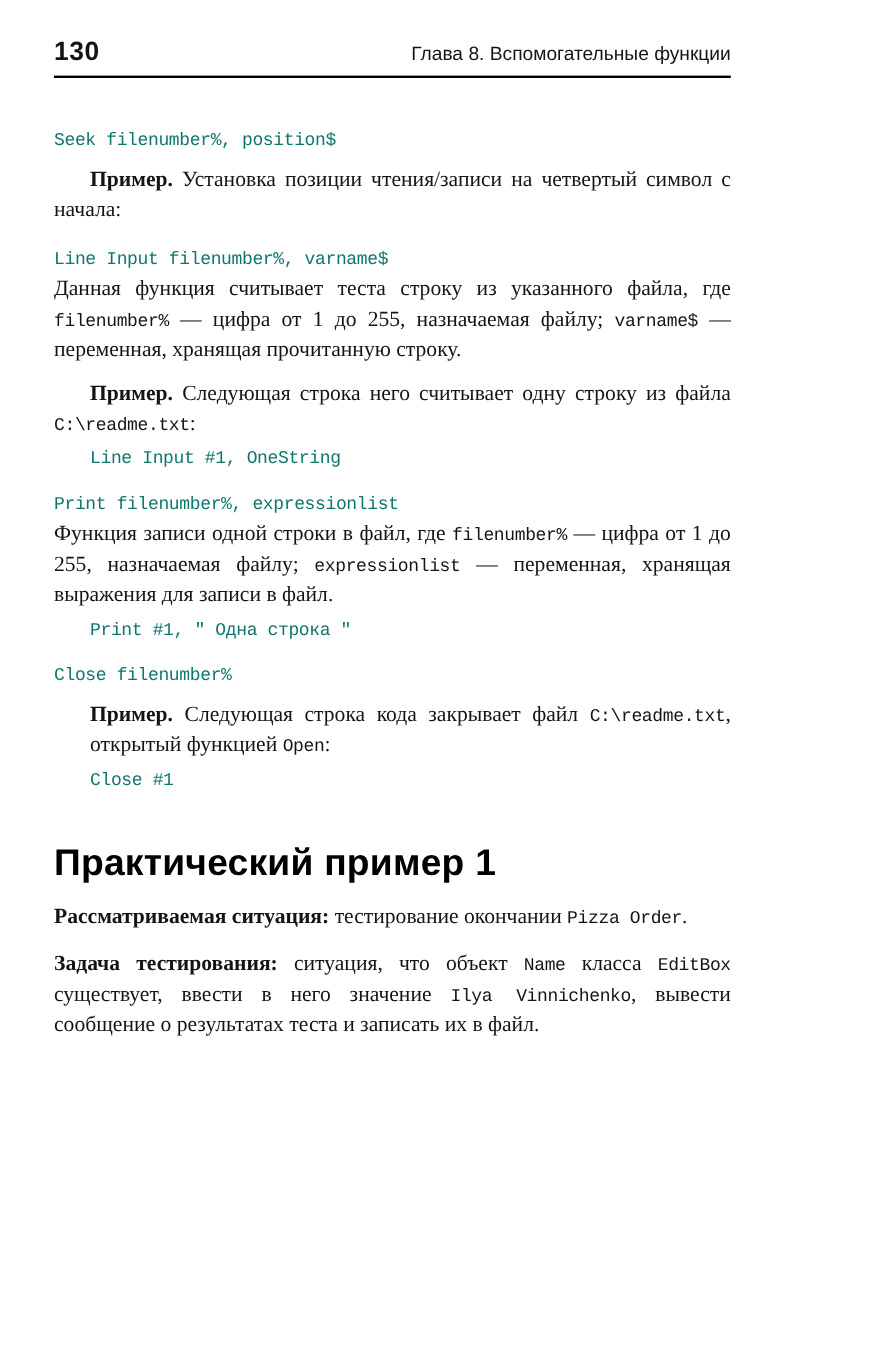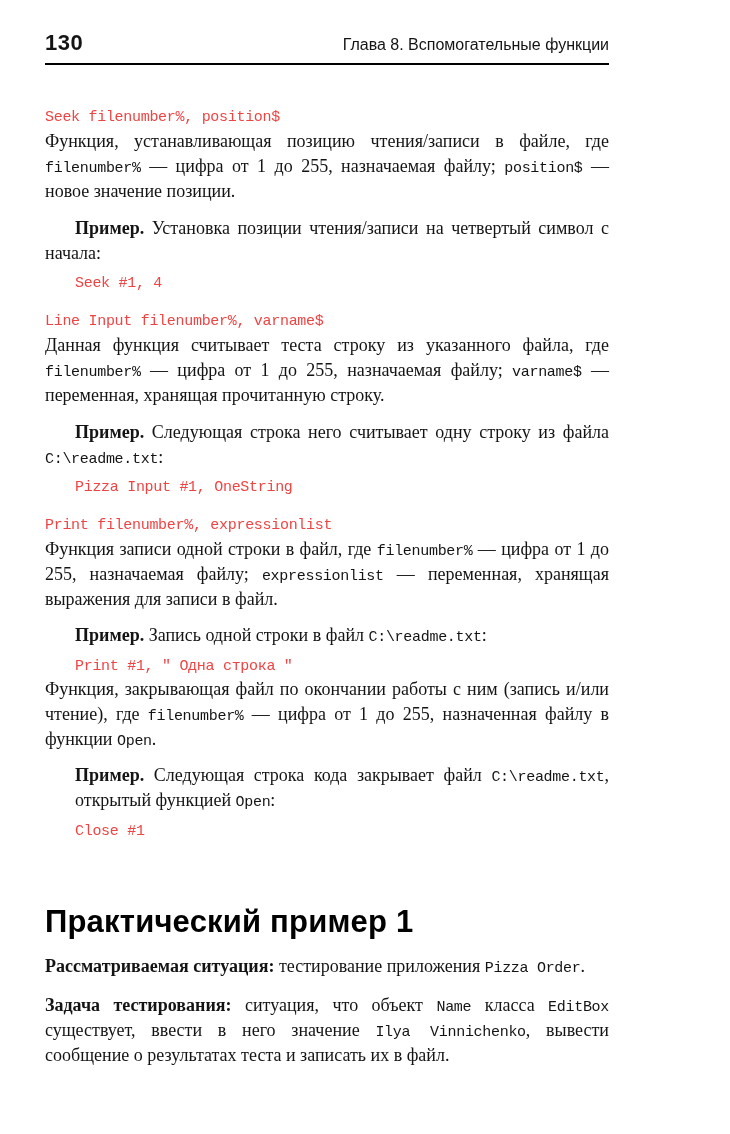--- a/index.html
+++ b/index.html
@@ -17,21 +17,21 @@
   }
   .pagenum { font-weight: bold; font-size: 22px; letter-spacing: 0.5px; }
   .runtitle { font-size: 16px; }
   .rule { border-bottom: 2px solid #000; margin-top: 7px; }
 
   .content { margin-top: 44px; }
 
   .codeline {
     font-family: "Liberation Mono", monospace;
     font-size: 15px; letter-spacing: -0.3px;
-    white-space: pre; color: #ef4444;
+    white-space: pre; color: #0f766e;
   }
   .code-title { margin-top: 21px; margin-bottom: 3px; }
   .content > section:first-child .code-title { margin-top: 0; }
 
   p.body {
     font-size: 18px; line-height: 1.4; text-align: justify;
     margin-top: 2px;
   }
   .code {
     font-family: "Liberation Mono", monospace;
@@ -41,21 +41,21 @@
     font-size: 18px; line-height: 1.4; text-align: justify;
     margin-top: 11px; text-indent: 30px;
   }
   p.example.block-indent { text-indent: 0; margin-left: 30px; }
   .exlabel { font-weight: bold; }
   .excode { margin-top: 9px; margin-left: 30px; }
 
   h1.big {
     font-family: "Liberation Sans", sans-serif;
     font-weight: bold; font-size: 31px; letter-spacing: 0.2px;
-    margin-top: 64px; color: #000;
+    margin-top: 42px; color: #000;
   }
   p.lead {
     font-size: 18px; line-height: 1.4; text-align: justify;
     margin-top: 14px;
   }
   .leadlabel { font-weight: bold; }
 </style>
 </head>
 <body>
 
@@ -64,45 +64,42 @@
   <header class="pagehead">
     <span class="pagenum">130</span>
     <span class="runtitle">Глава 8. Вспомогательные функции</span>
   </header>
   <div class="rule"></div>
 
   <div class="content">
 
     <section>
       <div class="codeline code-title">Seek filenumber%, position$</div>
-      <p class="body"><span>Функция, устанавливающая позицию чтения/записи в файле, где </span><span class="code">filenumber%</span><span> — цифра от 1 до 255, назначаемая файлу; </span><span class="code">position$</span><span> — новое значение позиции.</span></p>
       <p class="example"><b class="exlabel">Пример.</b><span> Установка позиции чтения/записи на четвертый символ с начала:</span></p>
-      <div class="codeline excode">Seek #1, 4</div>
     </section>
 
     <section>
       <div class="codeline code-title">Line Input filenumber%, varname$</div>
       <p class="body"><span>Данная функция считывает теста строку из указанного файла, где </span><span class="code">filenumber%</span><span> — цифра от 1 до 255, назначаемая файлу; </span><span class="code">varname$</span><span> — переменная, хранящая прочитанную строку.</span></p>
       <p class="example"><b class="exlabel">Пример.</b><span> Следующая строка него считывает одну строку из файла </span><span class="code">C:\readme.txt</span><span>:</span></p>
-      <div class="codeline excode">Pizza Input #1, OneString</div>
+      <div class="codeline excode">Line Input #1, OneString</div>
     </section>
 
     <section>
       <div class="codeline code-title">Print filenumber%, expressionlist</div>
       <p class="body"><span>Функция записи одной строки в файл, где </span><span class="code">filenumber%</span><span> — цифра от 1 до 255, назначаемая файлу; </span><span class="code">expressionlist</span><span> — переменная, хранящая выражения для записи в файл.</span></p>
-      <p class="example"><b class="exlabel">Пример.</b><span> Запись одной строки в файл </span><span class="code">C:\readme.txt</span><span>:</span></p>
       <div class="codeline excode">Print #1, " Одна строка "</div>
     </section>
 
     <section>
-      <p class="body"><span>Функция, закрывающая файл по окончании работы с ним (запись и/или чтение), где </span><span class="code">filenumber%</span><span> — цифра от 1 до 255, назначенная файлу в функции </span><span class="code">Open</span><span>.</span></p>
+      <div class="codeline code-title">Close filenumber%</div>
       <p class="example block-indent"><b class="exlabel">Пример.</b><span> Следующая строка кода закрывает файл </span><span class="code">C:\readme.txt</span><span>, открытый функцией </span><span class="code">Open</span><span>:</span></p>
       <div class="codeline excode">Close #1</div>
     </section>
 
     <h1 class="big">Практический пример 1</h1>
 
-    <p class="lead"><b class="leadlabel">Рассматриваемая ситуация:</b><span> тестирование приложения </span><span class="code">Pizza Order</span><span>.</span></p>
+    <p class="lead"><b class="leadlabel">Рассматриваемая ситуация:</b><span> тестирование окончании </span><span class="code">Pizza Order</span><span>.</span></p>
 
     <p class="lead"><b class="leadlabel">Задача тестирования:</b><span> ситуация, что объект </span><span class="code">Name</span><span> класса </span><span class="code">EditBox</span><span> существует, ввести в него значение </span><span class="code">Ilya Vinnichenko</span><span>, вывести сообщение о результатах теста и записать их в файл.</span></p>
 
   </div>
 </div>
 
 </body></html>

